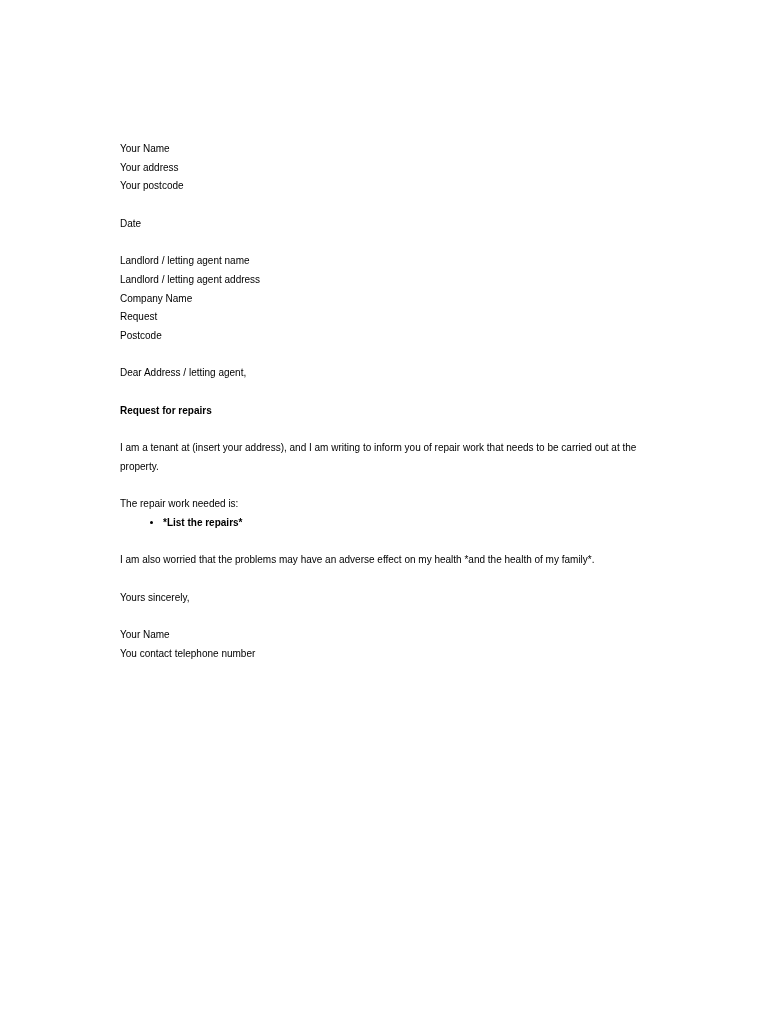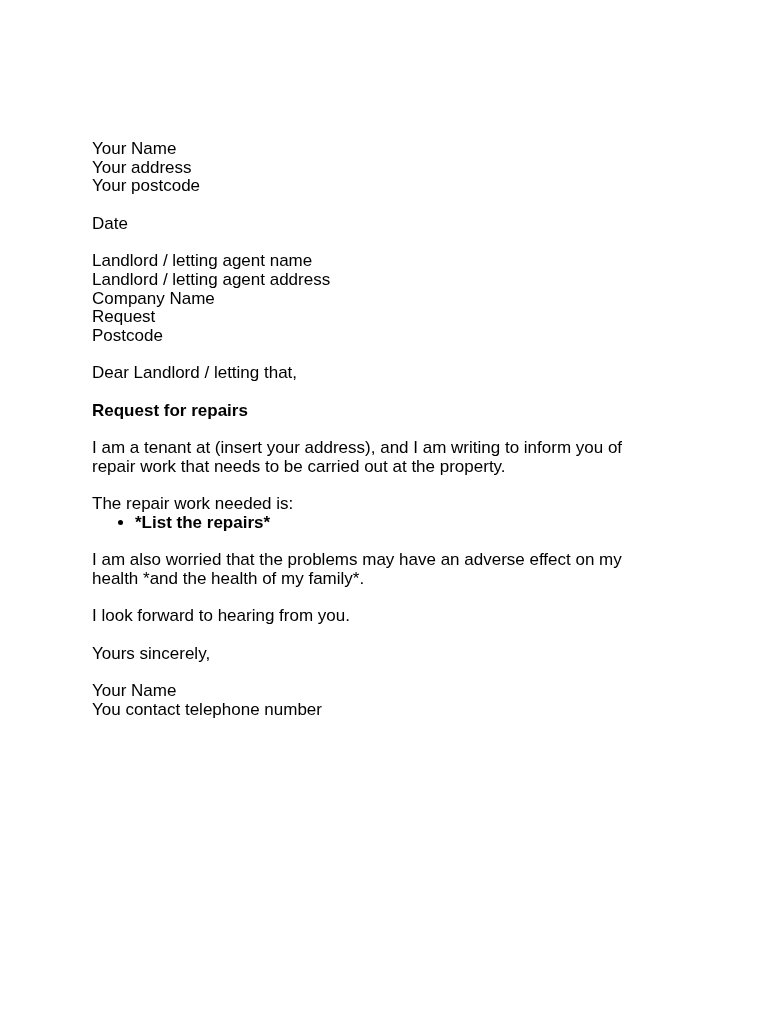--- a/index.html
+++ b/index.html
@@ -11,22 +11,22 @@
     width: 770px;
     height: 1024px;
     font-family: "Liberation Sans", "DejaVu Sans", sans-serif;
     color: #000000;
     -webkit-font-smoothing: antialiased;
   }
   .page {
     box-sizing: border-box;
     width: 770px;
     height: 1024px;
-    padding: 140px 113px 0 92px;
-    font-size: 17px;
+    padding: 140px 113px 0 120px;
+    font-size: 10px;
     line-height: 18.7px;
     overflow: hidden;
   }
   .para {
     margin: 0 0 18.7px 0;
   }
   .line {
     margin: 0;
     white-space: pre-wrap;
   }
@@ -63,38 +63,37 @@
 
   <div class="para">
     <div class="line">Landlord / letting agent name</div>
     <div class="line">Landlord / letting agent address</div>
     <div class="line">Company Name</div>
     <div class="line">Request</div>
     <div class="line">Postcode</div>
   </div>
 
   <div class="para">
-    <div class="line">Dear Landlord / letting that,</div>
+    <div class="line">Dear Address / letting agent,</div>
   </div>
 
   <div class="para subject">Request for repairs</div>
 
   <div class="para">I am a tenant at (insert your address), and I am writing to inform you of repair work that needs to be carried out at the property.</div>
 
   <div class="para">
     <div class="line">The repair work needed is:</div>
     <ul class="repairs">
       <li>*List the repairs*</li>
     </ul>
   </div>
 
   <div class="para">I am also worried that the problems may have an adverse effect on my health *and the health of my family*.</div>
 
 
-  <div class="para">I look forward to hearing from you.</div>
 
   <div class="para closing-block">
     <div class="line">Yours sincerely,</div>
   </div>
 
   <div class="para">
     <div class="line">Your Name</div>
     <div class="line">You contact telephone number</div>
   </div>
 

